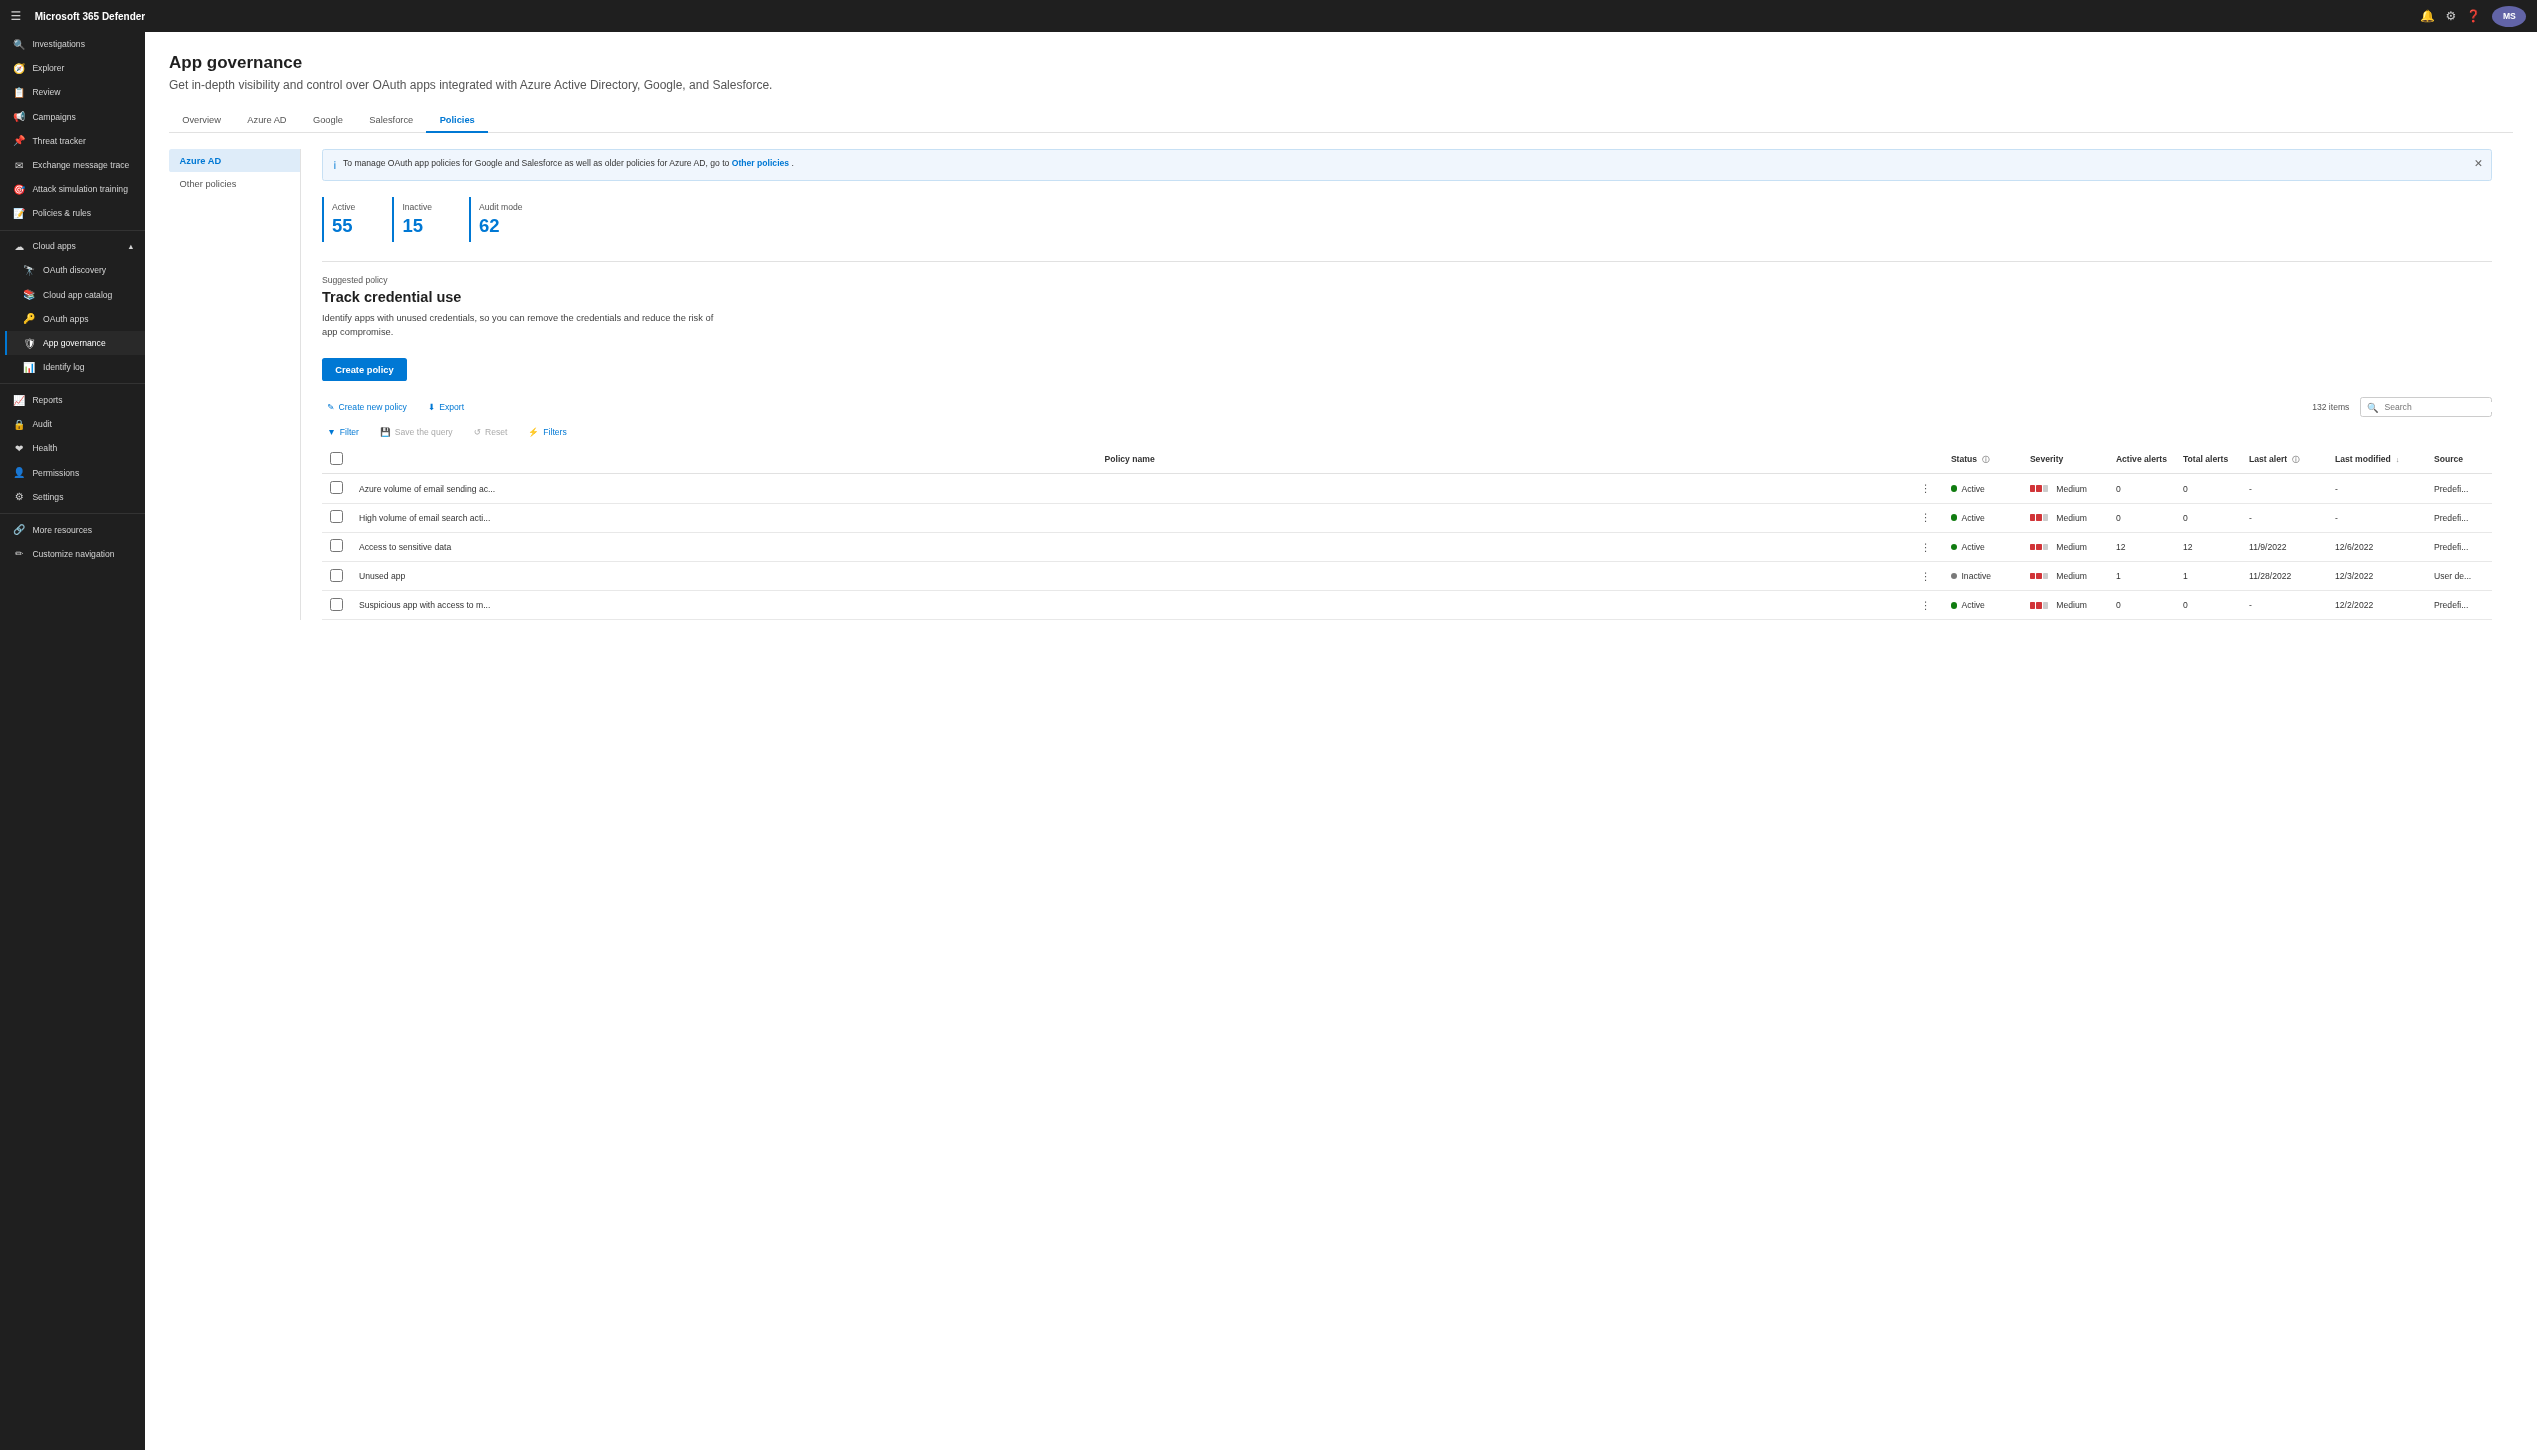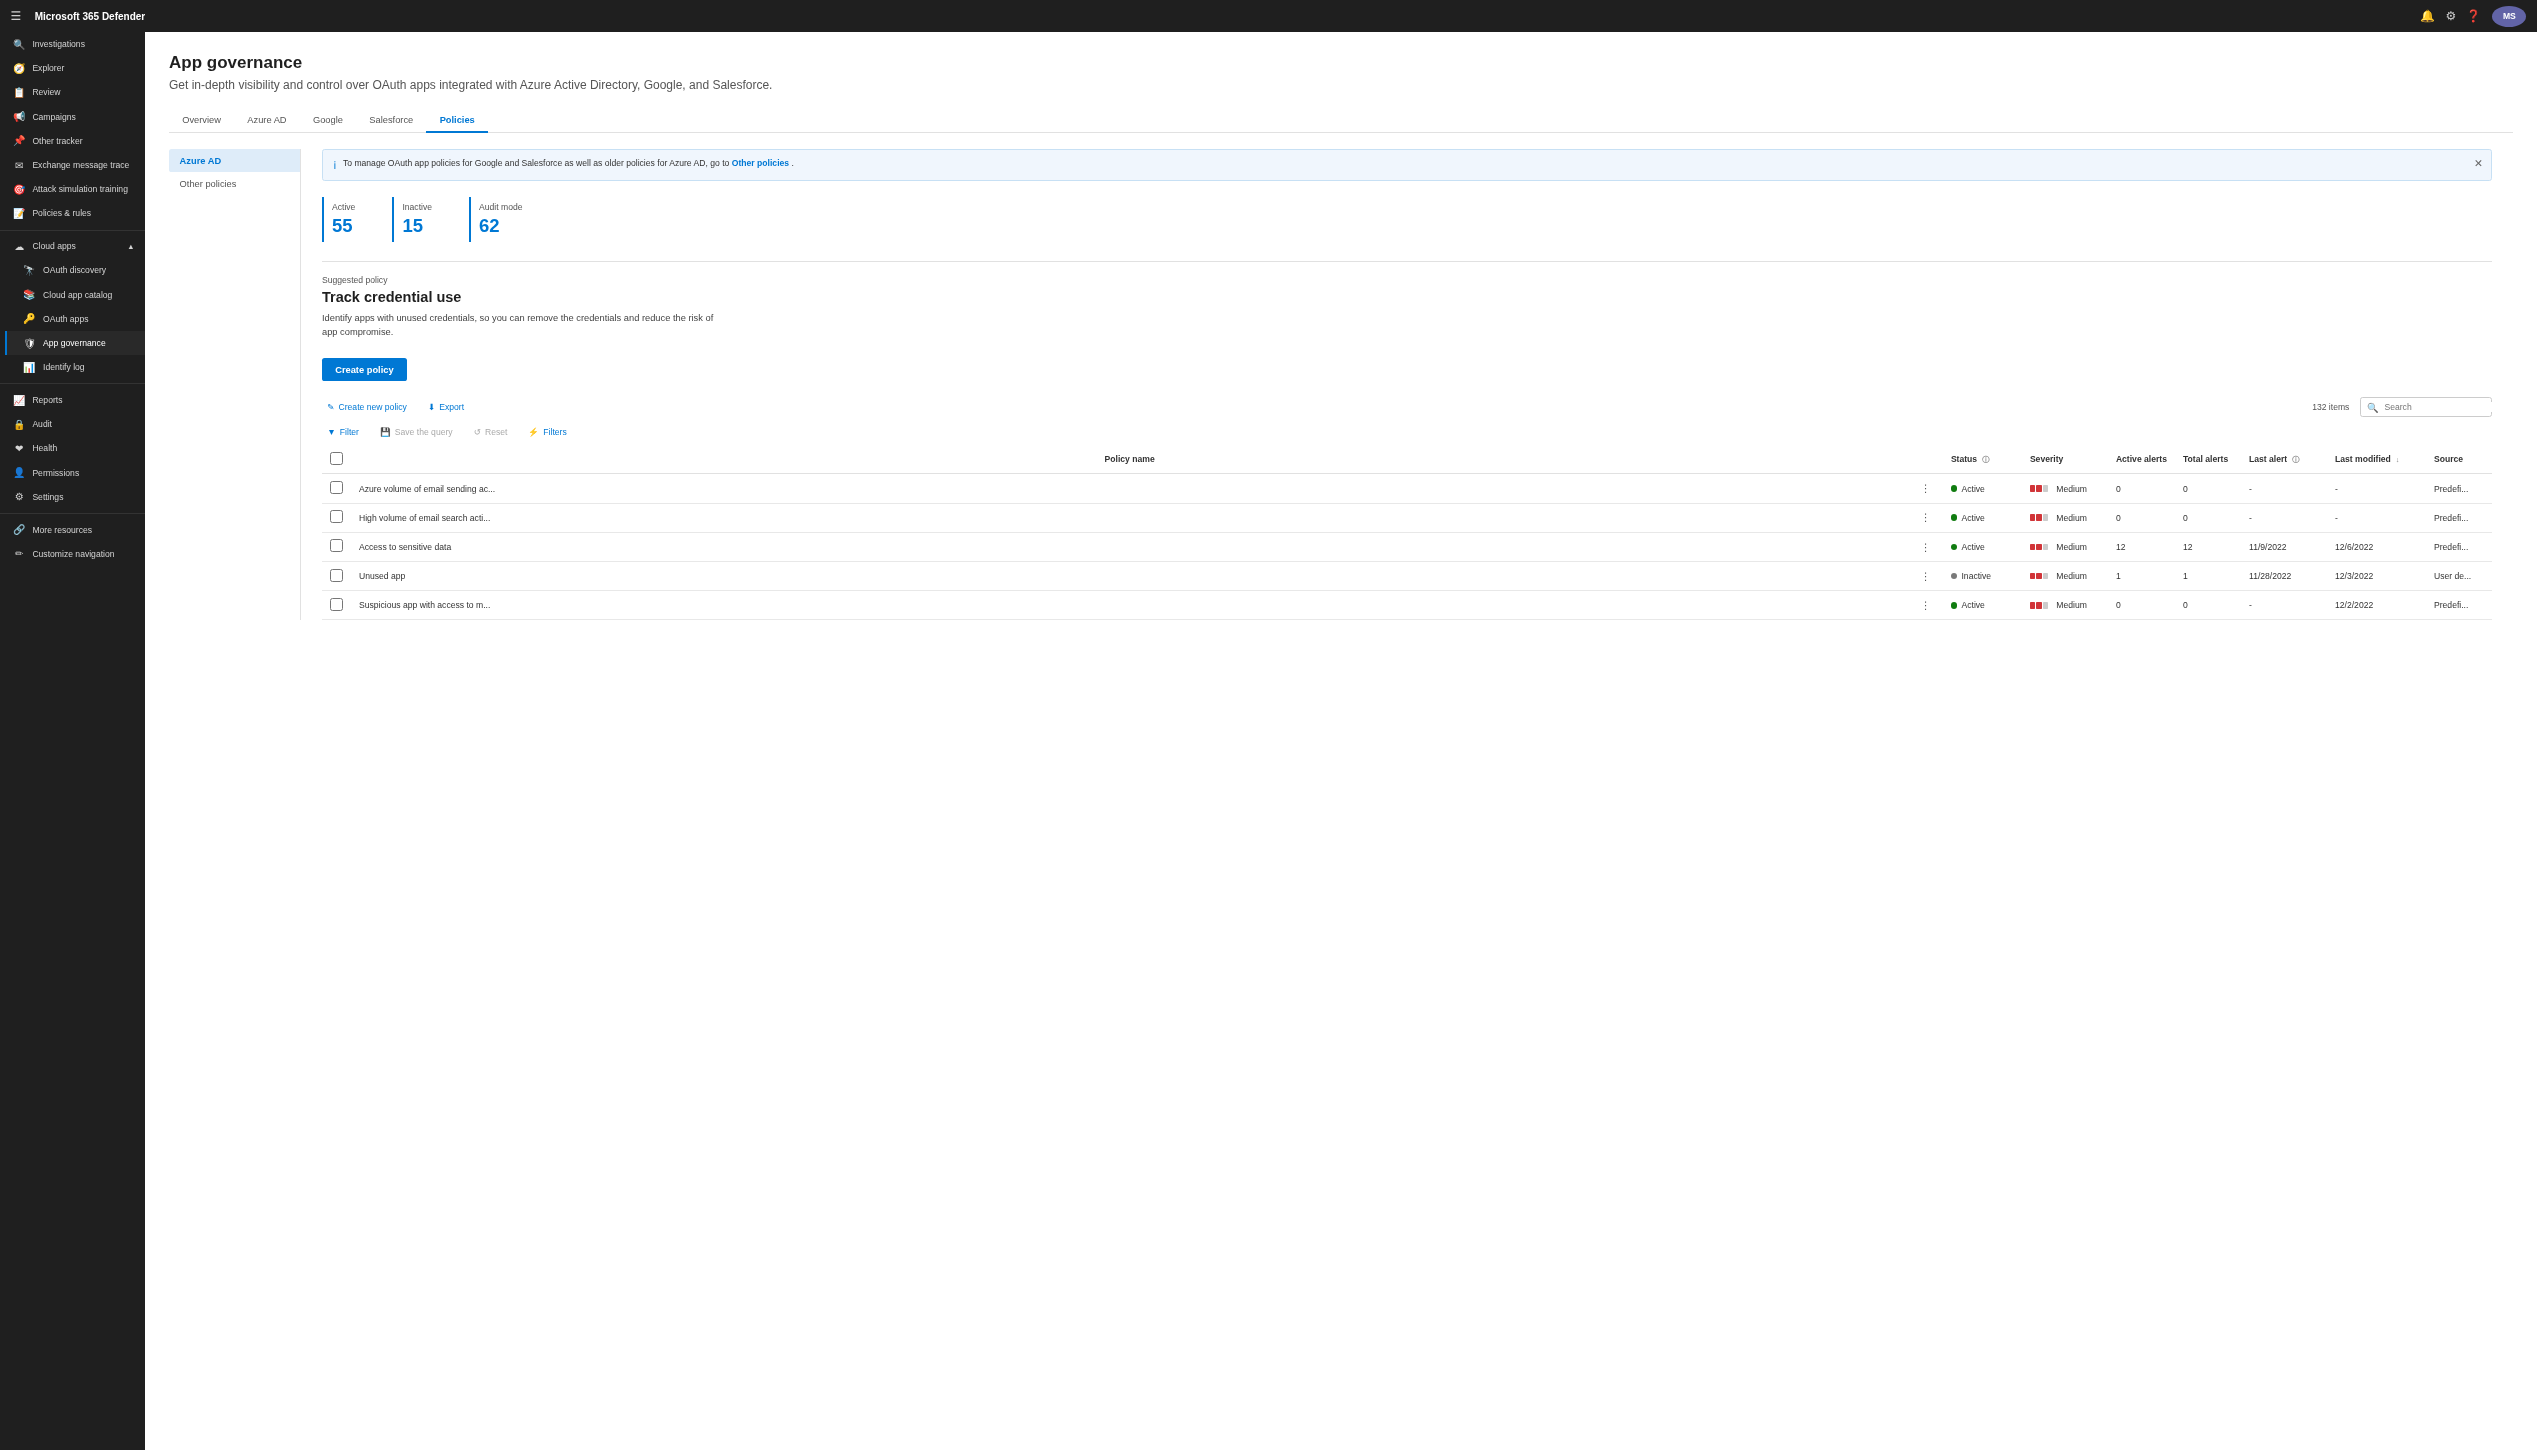--- a/index.html
+++ b/index.html
@@ -252,21 +252,21 @@
     <div class="sidebar-item">
       <span class="sidebar-item-icon">📋</span>
       <span>Review</span>
     </div>
     <div class="sidebar-item">
       <span class="sidebar-item-icon">📢</span>
       <span>Campaigns</span>
     </div>
     <div class="sidebar-item">
       <span class="sidebar-item-icon">📌</span>
-      <span>Other tracker</span>
+      <span>Threat tracker</span>
     </div>
     <div class="sidebar-item">
       <span class="sidebar-item-icon">✉</span>
       <span>Exchange message trace</span>
     </div>
     <div class="sidebar-item">
       <span class="sidebar-item-icon">🎯</span>
       <span>Attack simulation training</span>
     </div>
     <div class="sidebar-item">

